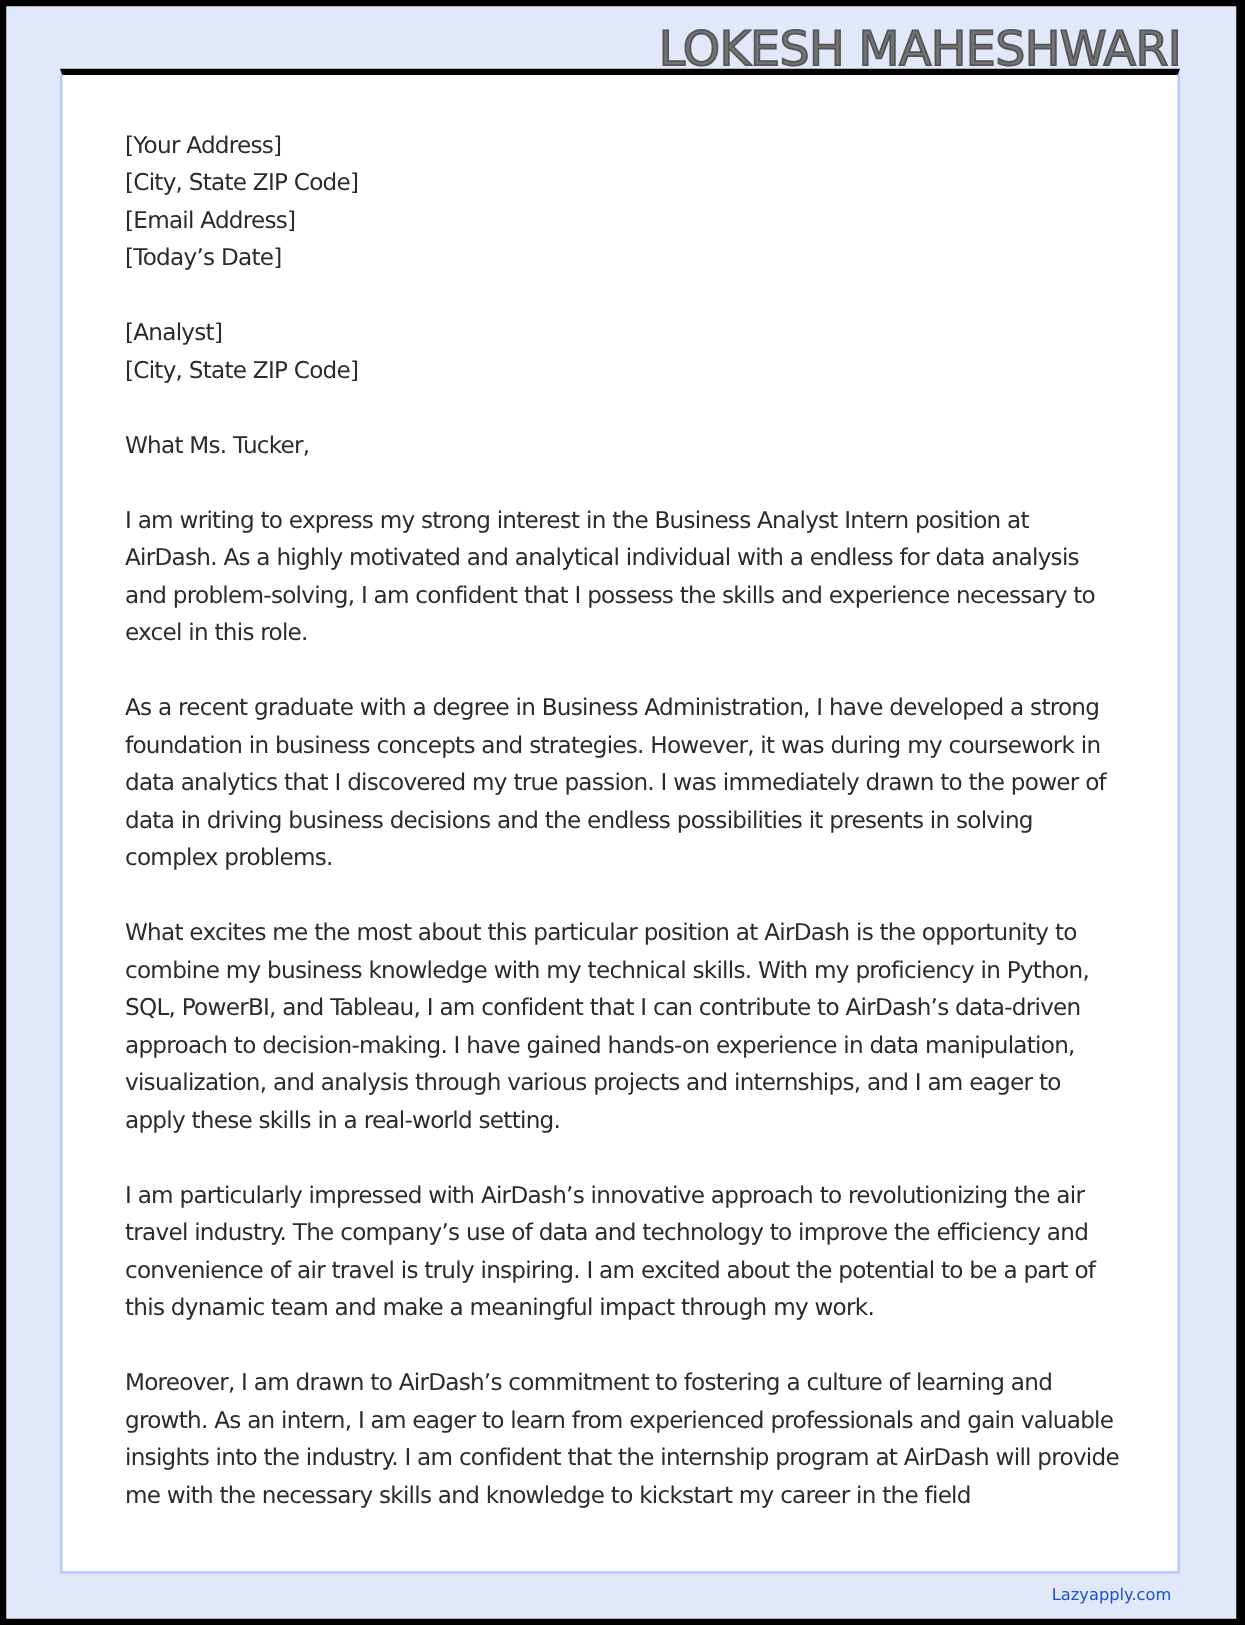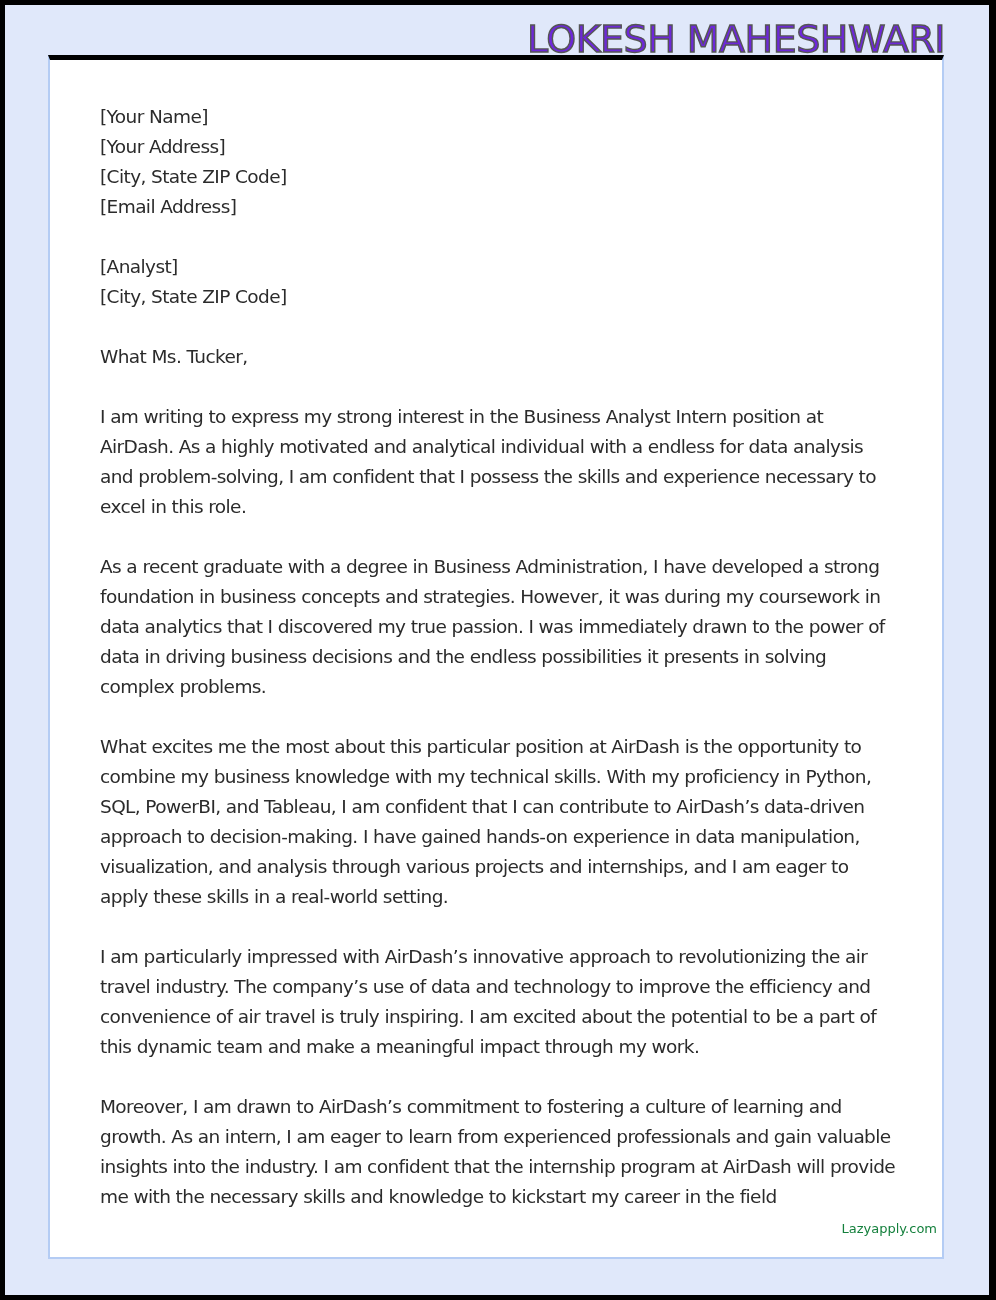--- a/index.html
+++ b/index.html
@@ -10,21 +10,21 @@
     font-family: "DejaVu Sans", sans-serif;
   }
   .frame {
     position: absolute; left: 5px; top: 5px; width: 984px; height: 1290px;
     background: #e0e8fa; overflow: hidden;
   }
   .name-header {
     position: absolute; right: 44px; top: 12px;
     font-family: "DejaVu Sans", sans-serif;
     font-size: 38px; letter-spacing: -0.5px;
-    color: #6d28d9;
+    color: #737373;
     -webkit-text-stroke: 1.4px #555;
     line-height: 44px;
   }
   .panel {
     position: absolute; left: 43px; top: 50px; width: 896px; height: 1204px;
     background: #fff;
     border-top: 5px solid #000;
     border-left: 2px solid #b4ccf4;
     border-right: 2px solid #b4ccf4;
     border-bottom: 2px solid #b4ccf4;
@@ -32,37 +32,37 @@
   }
   .letter {
     position: absolute; left: 95px; top: 97px; width: 800px;
     font-family: "DejaVu Sans", sans-serif;
     font-size: 18.5px; line-height: 30px; color: #2b2b2b;
     letter-spacing: -0.6px;
   }
   .block { margin: 0 0 30px 0; }
   .line { display: block; }
   .watermark {
-    position: absolute; right: 52px; top: 1216px;
-    font-size: 13px; color: #15803d; font-family: "DejaVu Sans", sans-serif;
+    position: absolute; right: 52px; top: 1264px;
+    font-size: 13px; color: #1d4ed8; font-family: "DejaVu Sans", sans-serif;
   }
 </style>
 </head>
 <body>
 
 <div class="frame">
   <div class="name-header">LOKESH MAHESHWARI</div>
   <div class="panel"></div>
 
   <div class="letter">
     <div class="block">
-      <span class="line">[Your Name]</span>
       <span class="line">[Your Address]</span>
       <span class="line">[City, State ZIP Code]</span>
       <span class="line">[Email Address]</span>
+      <span class="line">[Today’s Date]</span>
     </div>
     <div class="block">
       <span class="line">[Analyst]</span>
       <span class="line">[City, State ZIP Code]</span>
     </div>
     <div class="block">What Ms. Tucker,</div>
     <div class="block">I am writing to express my strong interest in the Business Analyst Intern position at AirDash. As a highly motivated and analytical individual with a endless for data analysis and problem-solving, I am confident that I possess the skills and experience necessary to excel in this role.</div>
     <div class="block">As a recent graduate with a degree in Business Administration, I have developed a strong foundation in business concepts and strategies. However, it was during my coursework in data analytics that I discovered my true passion. I was immediately drawn to the power of data in driving business decisions and the endless possibilities it presents in solving complex problems.</div>
     <div class="block">What excites me the most about this particular position at AirDash is the opportunity to combine my business knowledge with my technical skills. With my proficiency in Python, SQL, PowerBI, and Tableau, I am confident that I can contribute to AirDash’s data-driven approach to decision-making. I have gained hands-on experience in data manipulation, visualization, and analysis through various projects and internships, and I am eager to apply these skills in a real-world setting.</div>
     <div class="block">I am particularly impressed with AirDash’s innovative approach to revolutionizing the air travel industry. The company’s use of data and technology to improve the efficiency and convenience of air travel is truly inspiring. I am excited about the potential to be a part of this dynamic team and make a meaningful impact through my work.</div>

